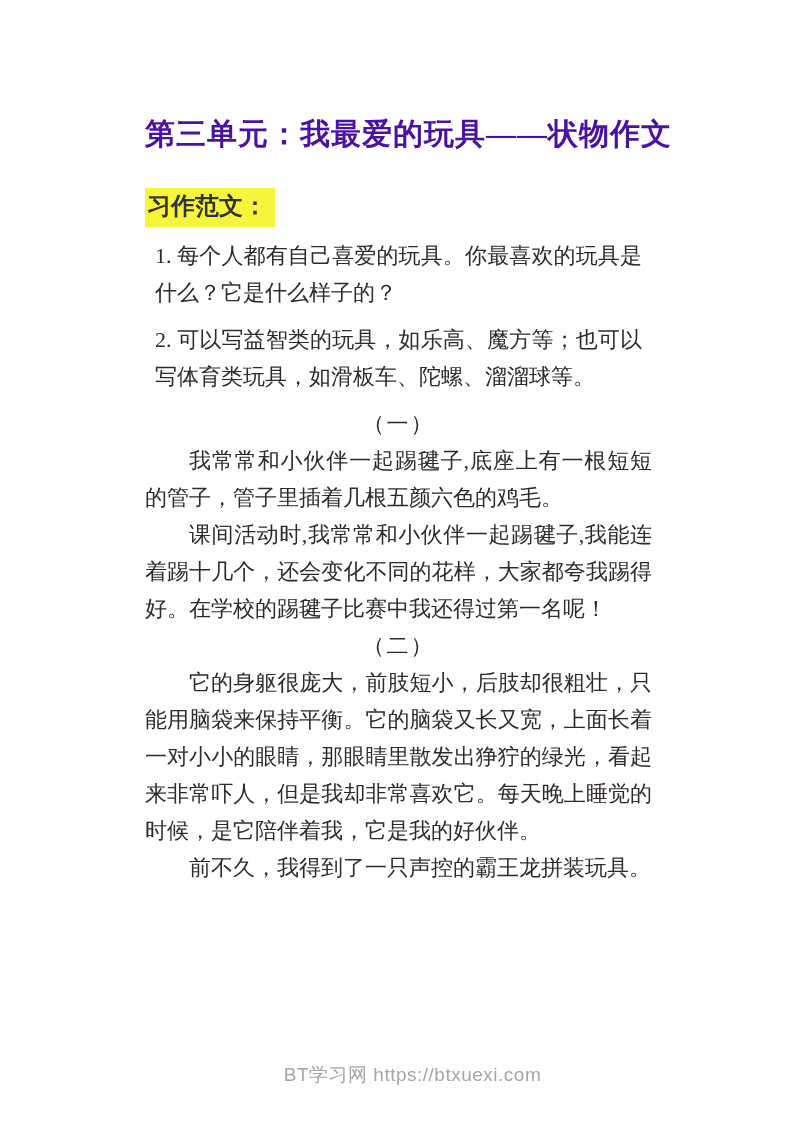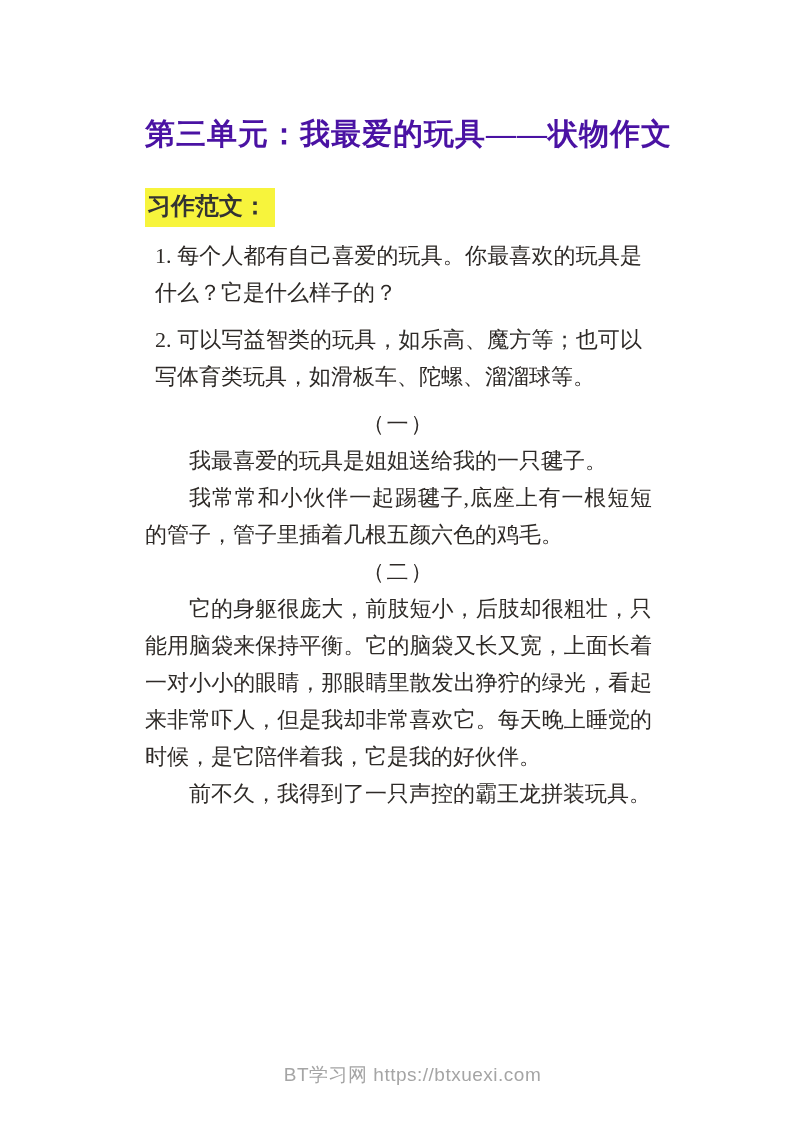--- a/index.html
+++ b/index.html
@@ -86,24 +86,24 @@
       <span class="hl">习作范文：</span>
     </div>
 
     <p class="body-text guide-item">1. 每个人都有自己喜爱的玩具。你最喜欢的玩具是什么？它是什么样子的？</p>
 
     <p class="body-text guide-item">2. 可以写益智类的玩具，如乐高、魔方等；也可以写体育类玩具，如滑板车、陀螺、溜溜球等。</p>
 
 
     <div class="essay-heading">（一）</div>
 
-    <p class="body-text para-indent">我最喜爱的玩具是姐姐送给我的一只毽子。</p>
 
     <p class="body-text para-indent">我常常和小伙伴一起踢毽子,底座上有一根短短的管子，管子里插着几根五颜六色的鸡毛。</p>
 
+    <p class="body-text para-indent">课间活动时,我常常和小伙伴一起踢毽子,我能连着踢十几个，还会变化不同的花样，大家都夸我踢得好。在学校的踢毽子比赛中我还得过第一名呢！</p>
 
     <div class="essay-heading">（二）</div>
 
     <p class="body-text para-indent">它的身躯很庞大，前肢短小，后肢却很粗壮，只能用脑袋来保持平衡。它的脑袋又长又宽，上面长着一对小小的眼睛，那眼睛里散发出狰狞的绿光，看起来非常吓人，但是我却非常喜欢它。每天晚上睡觉的时候，是它陪伴着我，它是我的好伙伴。</p>
 
     <p class="body-text para-indent">前不久，我得到了一只声控的霸王龙拼装玩具。</p>
 
   </div>
 
   <div class="footer">BT学习网 https://btxuexi.com</div>

